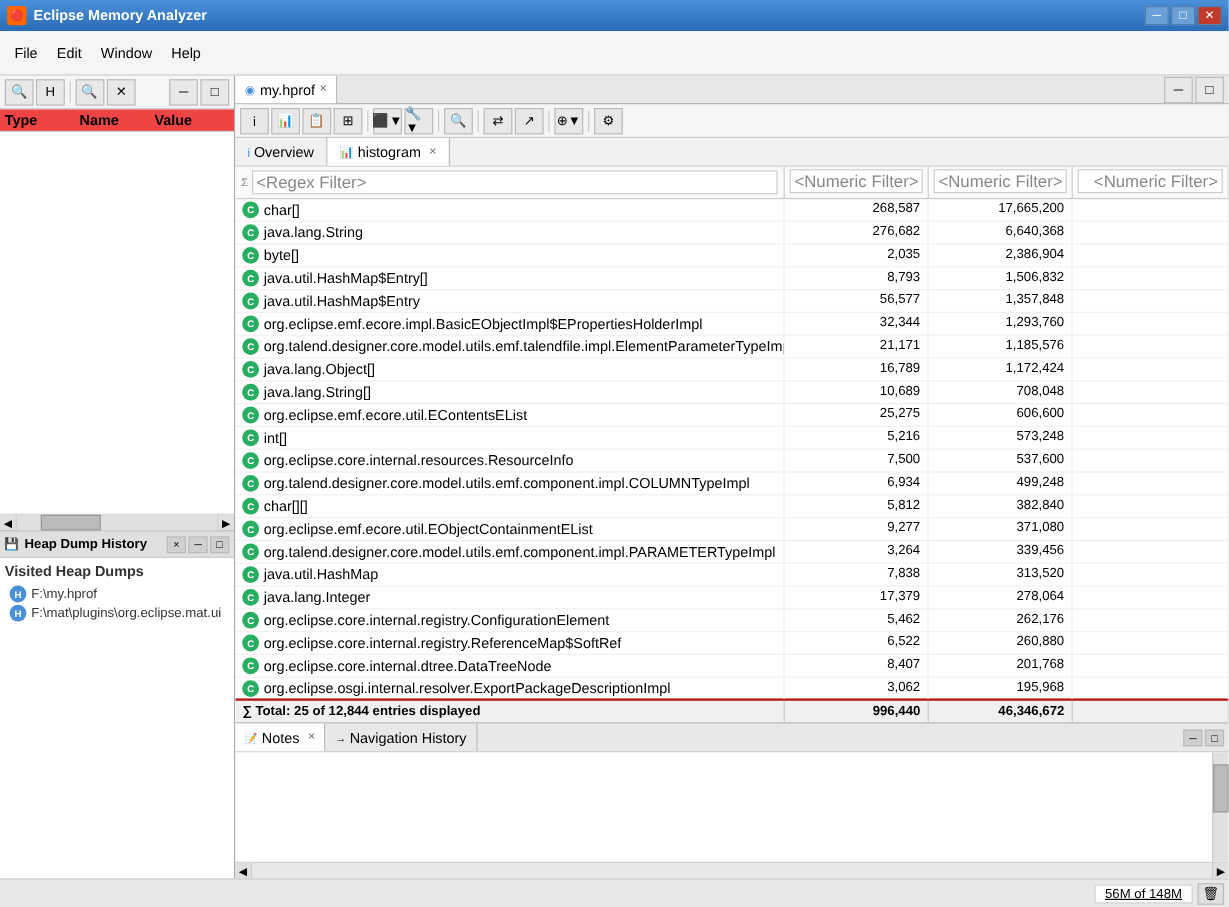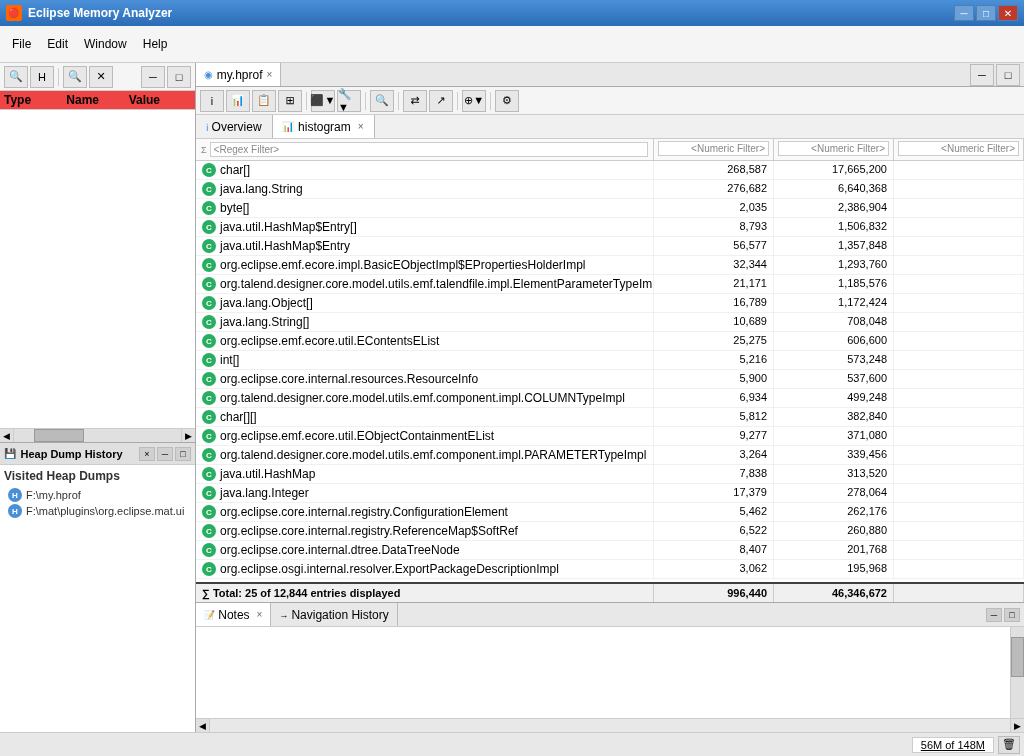--- a/index.html
+++ b/index.html
@@ -247,30 +247,30 @@
       grid-template-columns: 1fr 120px 120px 130px;
       border-bottom: 1px solid #ccc;
       background: #fafafa;
     }
     .filter-cell {
       padding: 2px 4px;
       border-right: 1px solid #ccc;
     }
     .filter-input {
       width: 100%;
-      font-size: 10px;
+      font-size: 14px;
       padding: 1px 3px;
       border: 1px solid #ccc;
       background: white;
       color: #888;
     }
     .total-row {
       display: grid;
       grid-template-columns: 1fr 120px 120px 130px;
-      border-top: 2px solid #404040;
+      border-top: 2px solid #b91c1c;
       background: #f0f0f0;
       flex-shrink: 0;
     }
     .total-cell {
       padding: 3px 6px;
       font-size: 11px;
       border-right: 1px solid #ccc;
       font-weight: bold;
     }
     .total-cell.number { text-align: right; }
@@ -606,21 +606,21 @@
       </div>
       <div class="td number">5,216</div>
       <div class="td number">573,248</div>
       <div class="td number"></div>
     </div>
           <div class="table-row">
       <div class="td class-name">
         <div class="class-icon">C</div>
         <span>org.eclipse.core.internal.resources.ResourceInfo</span>
       </div>
-      <div class="td number">5,900</div>
+      <div class="td number">7,500</div>
       <div class="td number">537,600</div>
       <div class="td number"></div>
     </div>
           <div class="table-row">
       <div class="td class-name">
         <div class="class-icon">C</div>
         <span>org.talend.designer.core.model.utils.emf.component.impl.COLUMNTypeImpl</span>
       </div>
       <div class="td number">6,934</div>
       <div class="td number">499,248</div>

